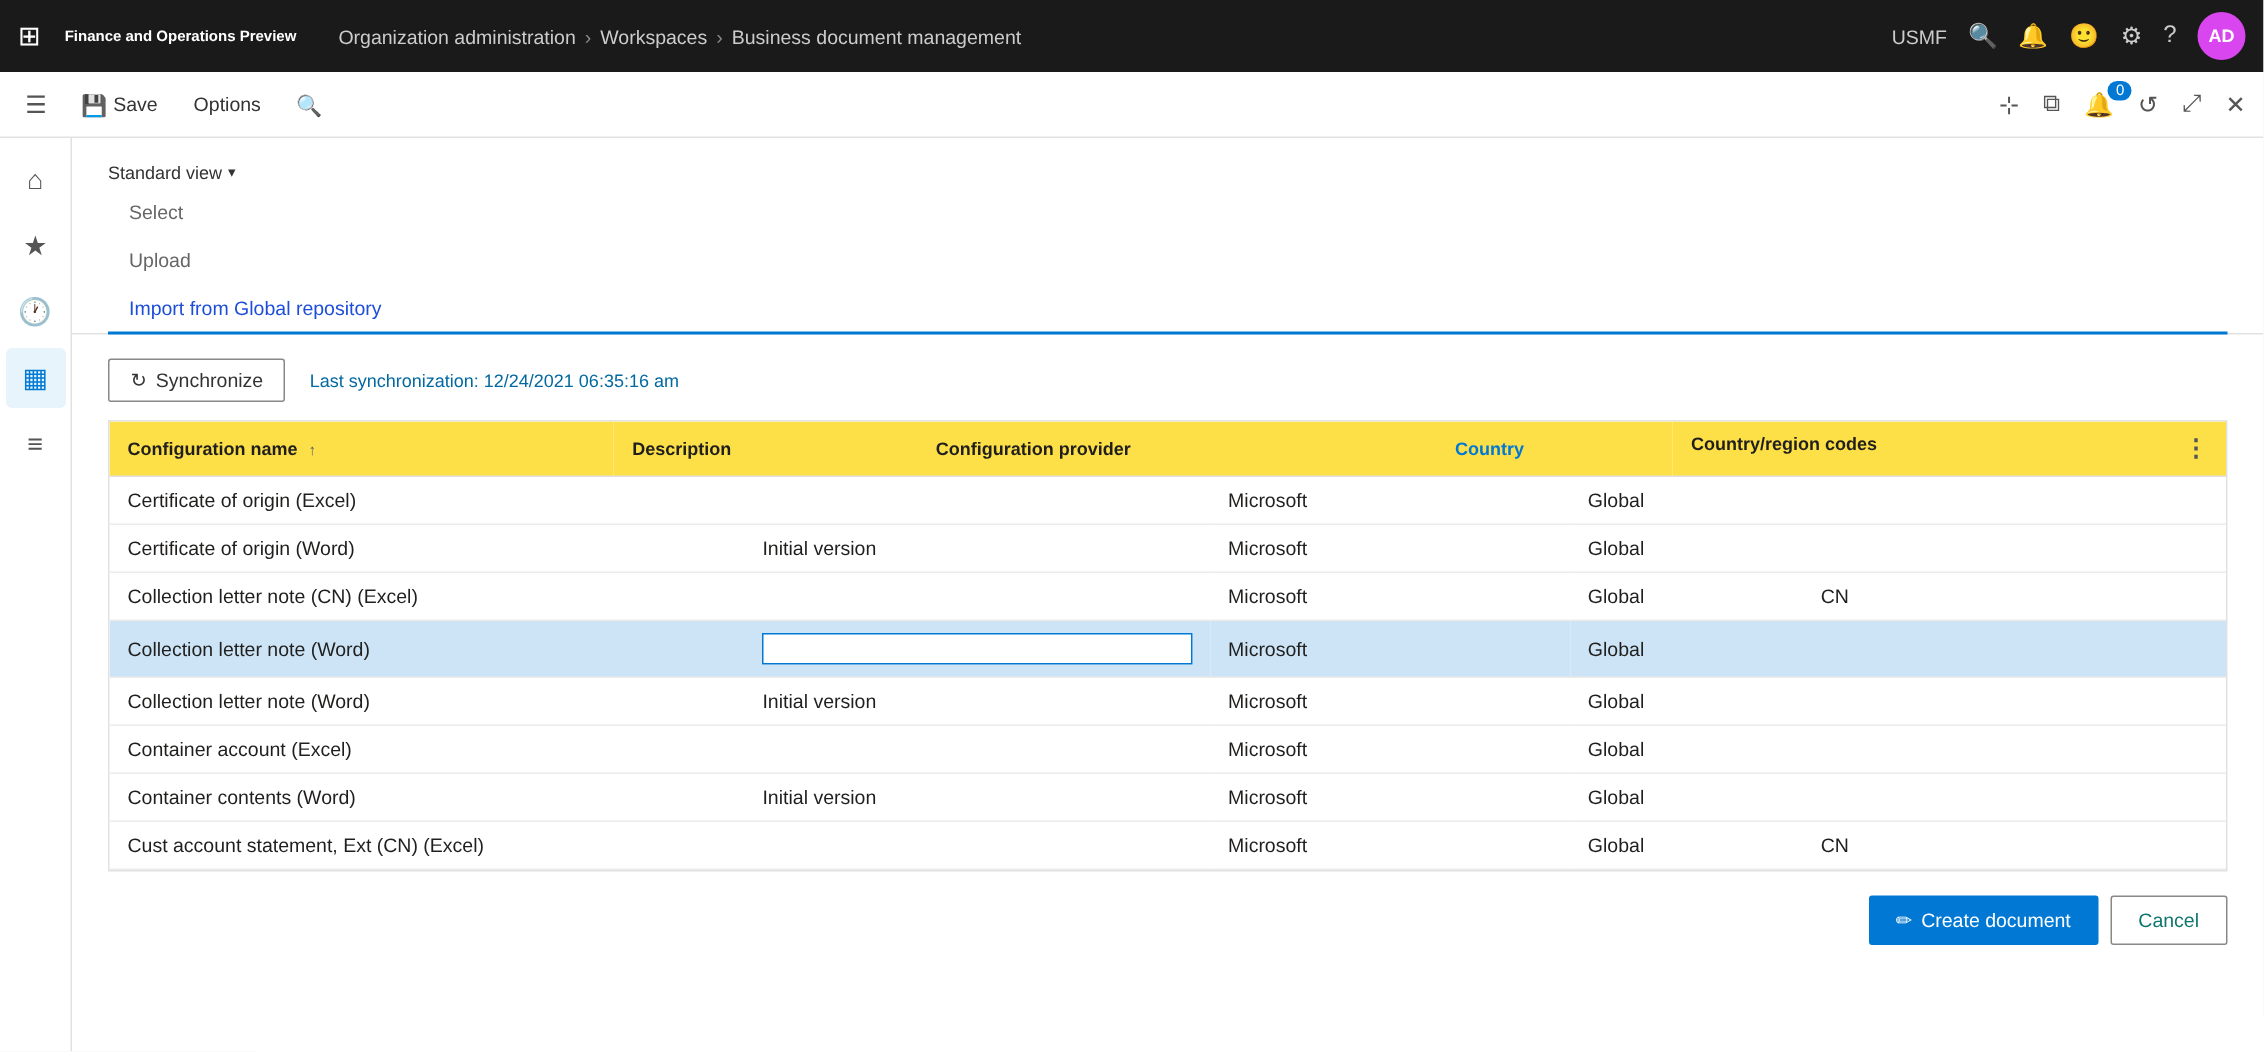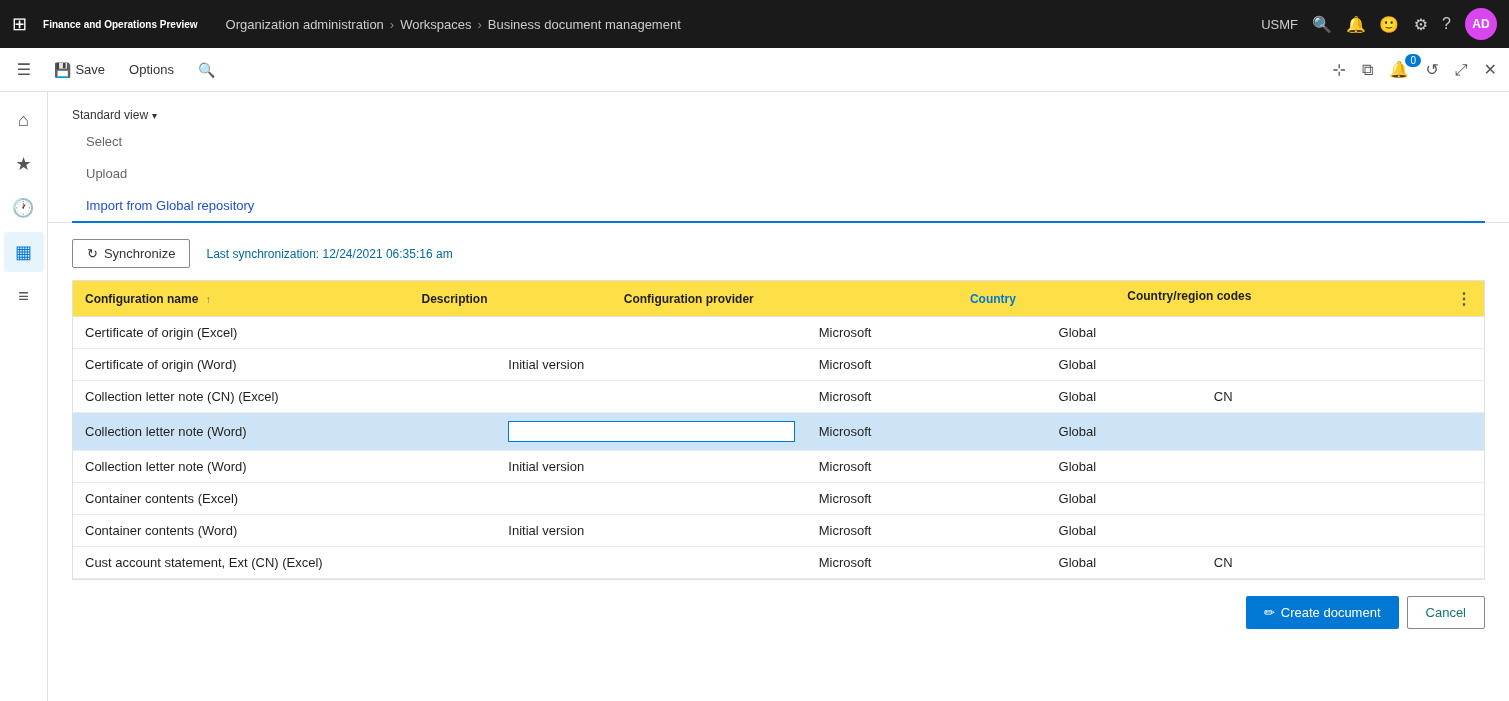--- a/index.html
+++ b/index.html
@@ -321,21 +321,21 @@
                 <td></td>
               </tr>
               <tr>
                 <td>Collection letter note (Word)</td>
                 <td>Initial version</td>
                 <td>Microsoft</td>
                 <td>Global</td>
                 <td></td>
               </tr>
               <tr>
-                <td>Container contents (Excel)</td>
+                <td>Container account (Excel)</td>
                 <td></td>
                 <td>Microsoft</td>
                 <td>Global</td>
                 <td></td>
               </tr>
               <tr>
                 <td>Container contents (Word)</td>
                 <td>Initial version</td>
                 <td>Microsoft</td>
                 <td>Global</td>

